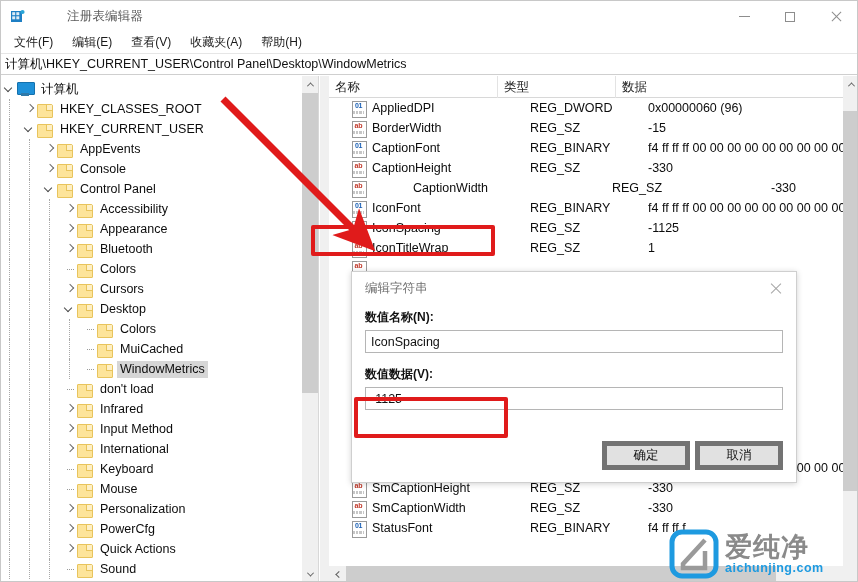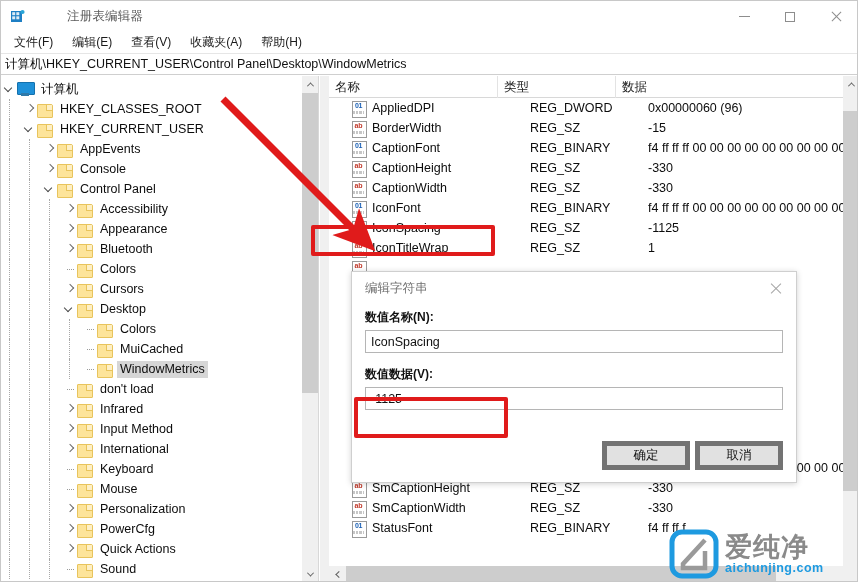--- a/index.html
+++ b/index.html
@@ -625,21 +625,21 @@
           <span class="c-data">f4 ff ff ff 00 00 00 00 00 00 00 00 00 00 0</span>
         </div>
         <div class="lv-row" style="top: 60px;">
           <span class="ri sz">
             <span class="ri-txt">ab</span>
           </span>
           <span class="c-name" style="width: 152px;">CaptionHeight</span>
           <span class="c-type">REG_SZ</span>
           <span class="c-data">-330</span>
         </div>
-        <div class="lv-row" style="top: 80px;">
+        <div class="lv-row" style="top: 80px; gap: 41px;">
           <span class="ri sz">
             <span class="ri-txt">ab</span>
           </span>
           <span class="c-name" style="width: 152px;">CaptionWidth</span>
           <span class="c-type">REG_SZ</span>
           <span class="c-data">-330</span>
         </div>
         <div class="lv-row" style="top: 100px;">
           <span class="ri bin">
             <span class="ri-txt">01</span>

